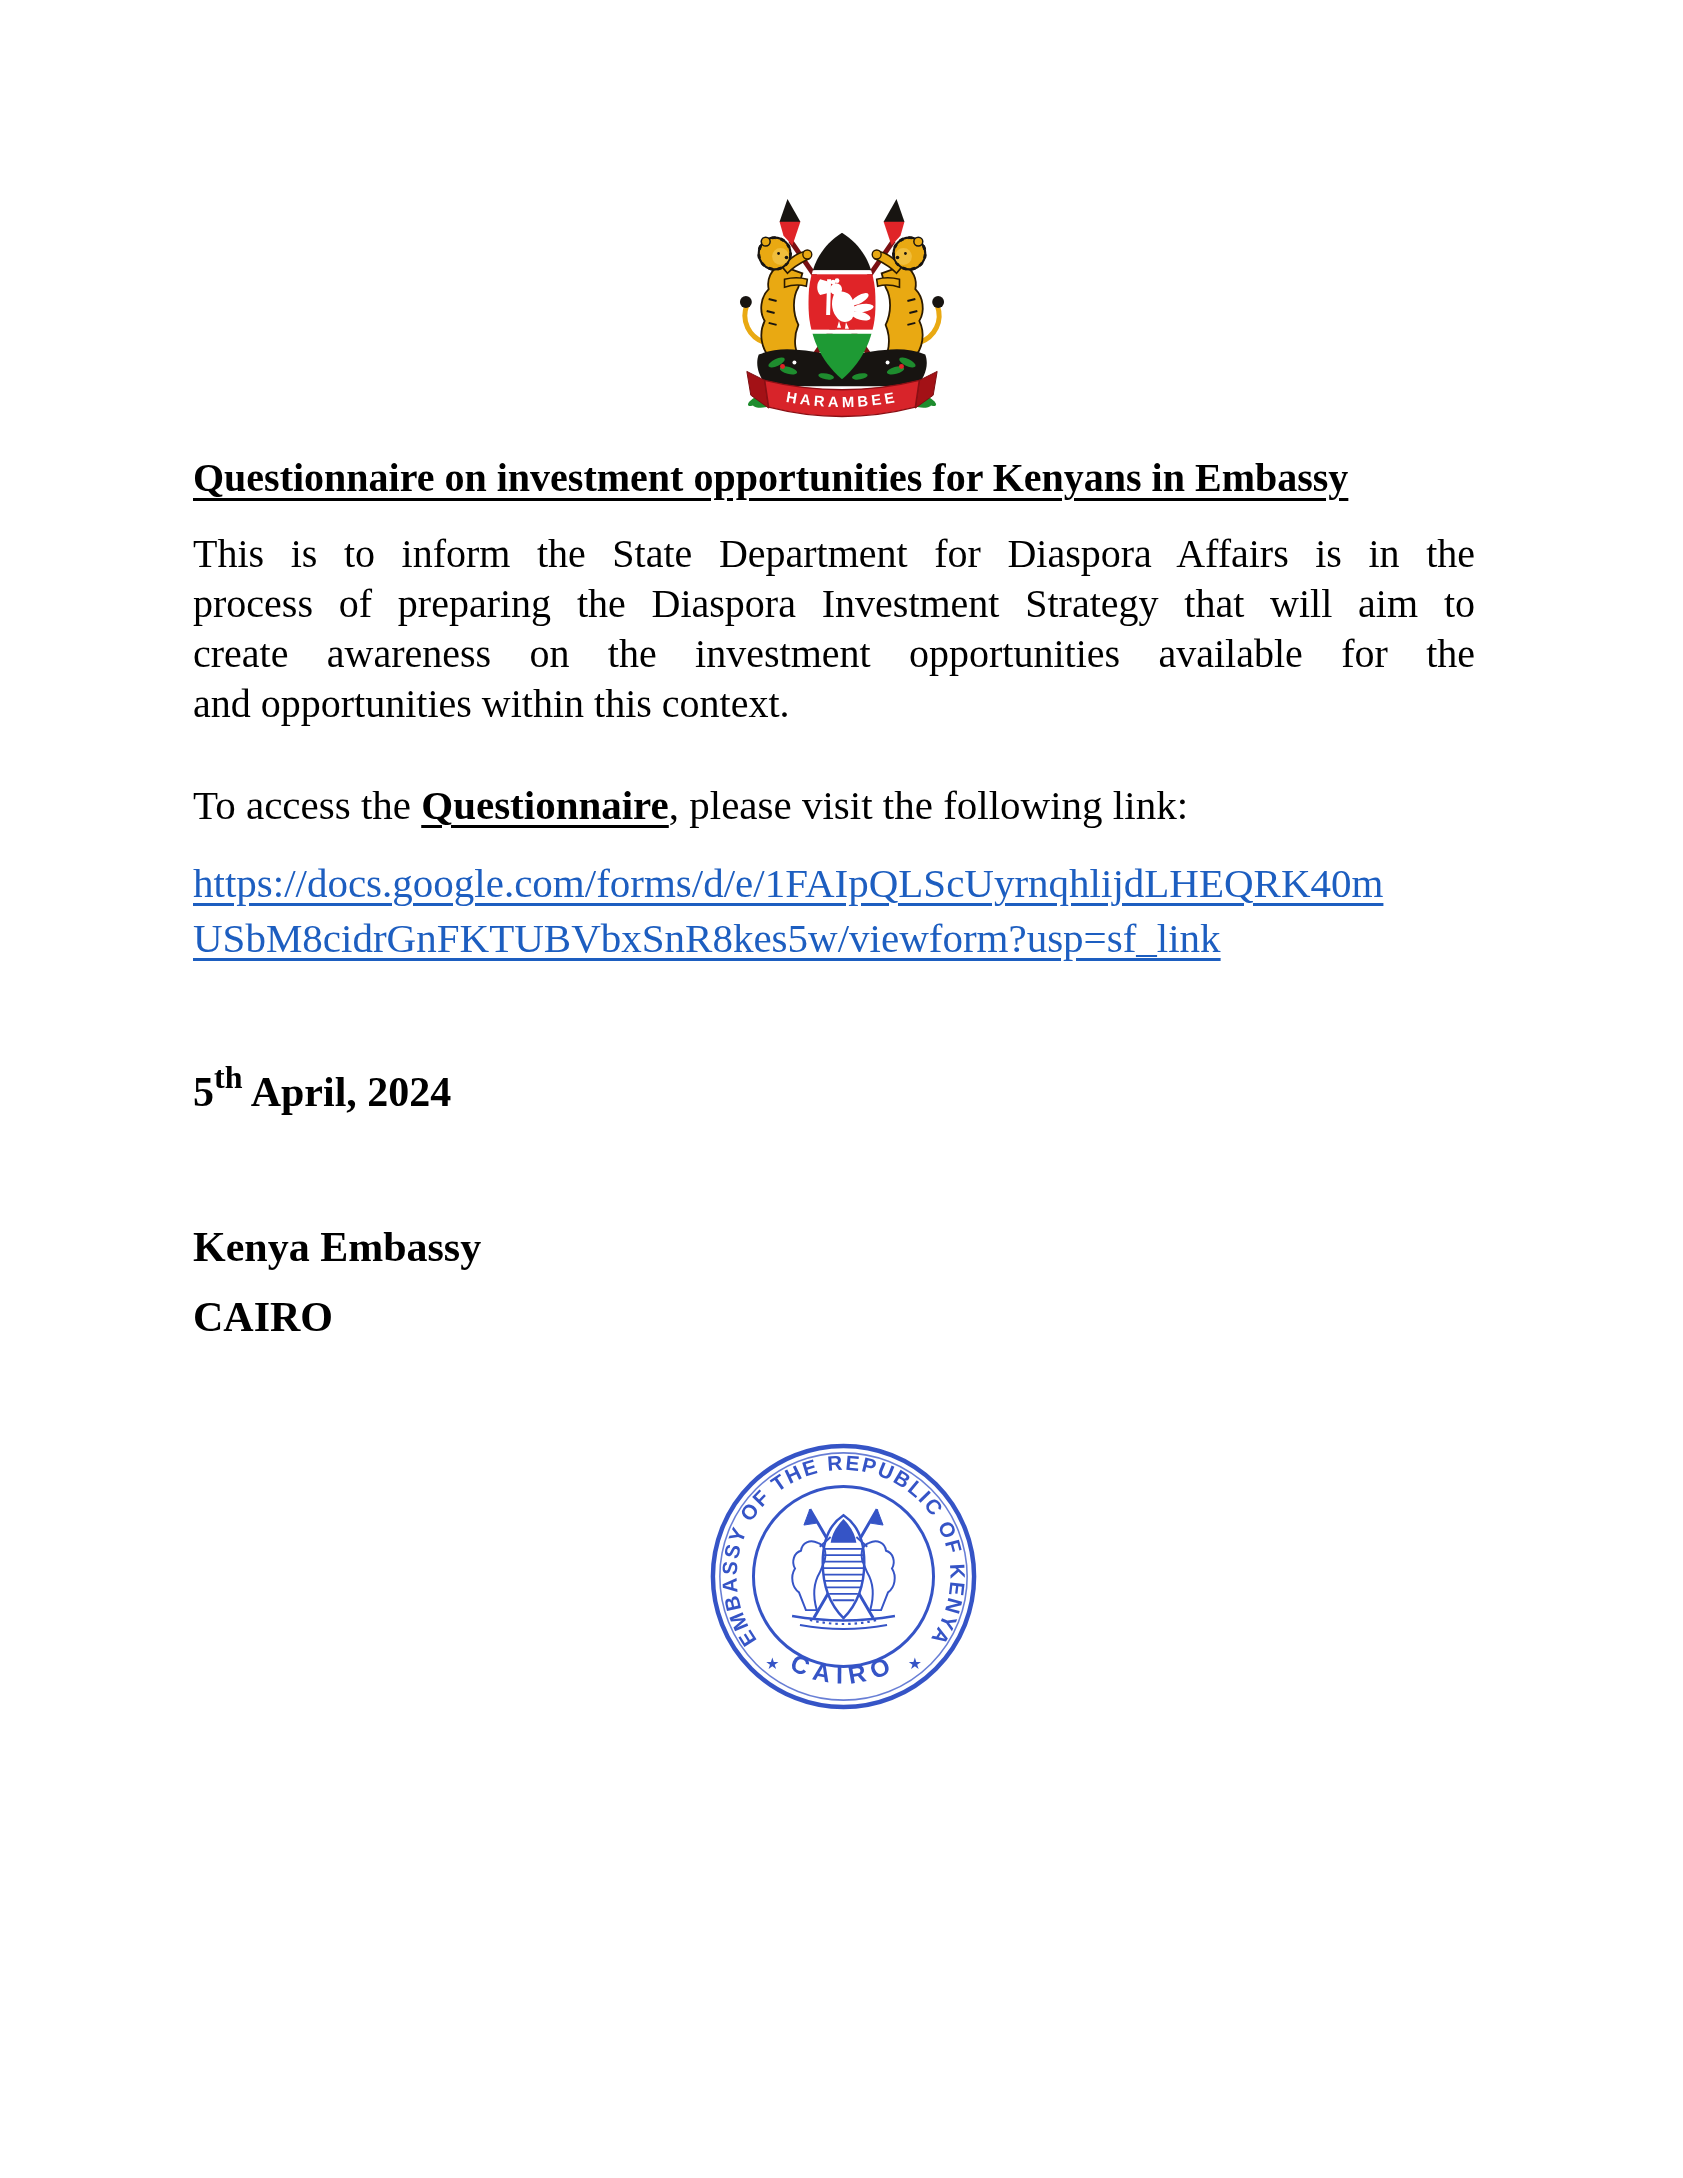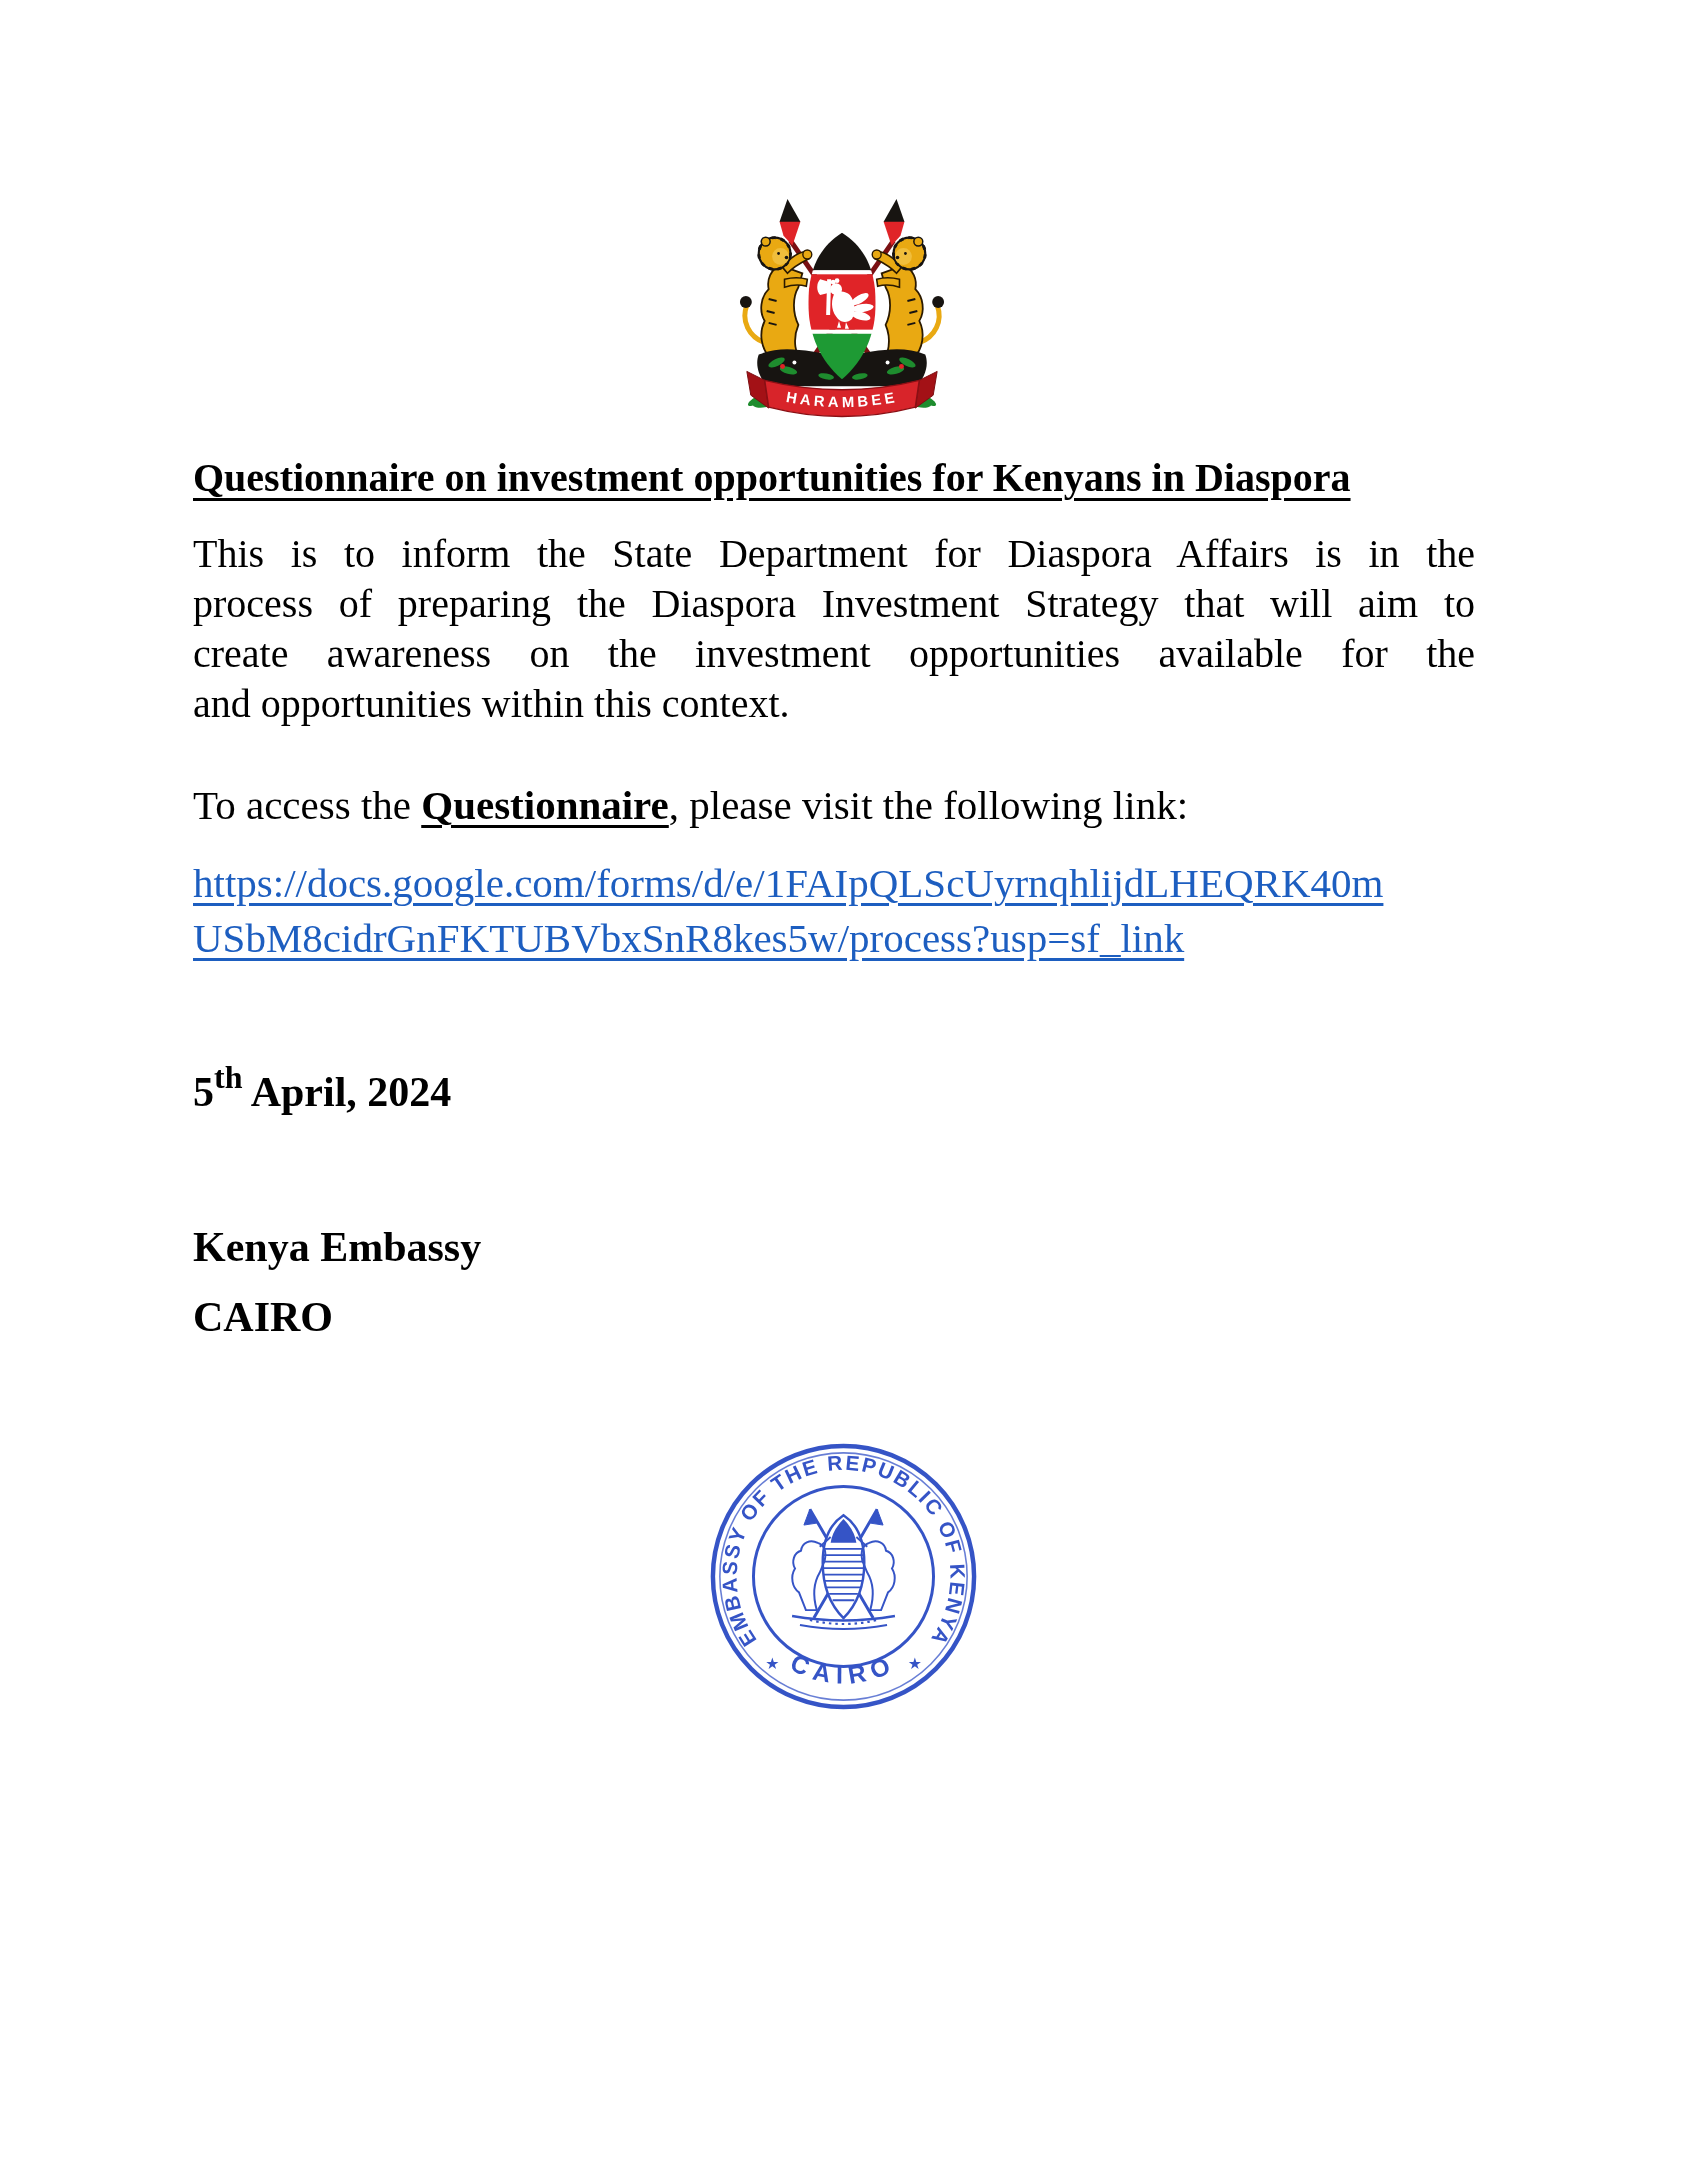--- a/index.html
+++ b/index.html
@@ -147,37 +147,37 @@
       <path d="M34,186 L16,177 L20,201 L38,214 Z" fill="#A31116" stroke="#7a0d11" stroke-width="1"></path>
       <path d="M190,186 L208,177 L204,201 L186,214 Z" fill="#A31116" stroke="#7a0d11" stroke-width="1"></path>
       <path d="M34,186 Q112,205 190,186 L186,213 Q112,232 38,213 Z" fill="#D8242A" stroke="#8a0f14" stroke-width="1.5"></path>
       <path id="mottoPath" d="M44,205 Q112,221 180,205" fill="none"></path>
       <text class="motto-text" fill="#ffffff">
         <textPath href="#mottoPath" startOffset="50%" text-anchor="middle">HARAMBEE</textPath>
       </text>
     </g>
   </svg>
 
-  <div class="doc-title">Questionnaire on investment opportunities for Kenyans in Diaspora</div>
+  <div class="doc-title">Questionnaire on investment opportunities for Kenyans in Embassy</div>
 
   <div class="para">
     <div class="jline">This is to inform the State Department for Diaspora Affairs is in the</div>
     <div class="jline">process of preparing the Diaspora Investment Strategy that will aim to</div>
     <div class="jline">create awareness on the investment opportunities available for the</div>
     <div class="jline">and opportunities within this context.</div>
   </div>
 
   <div class="access-line">
     <span>To access the </span><span class="access-emphasis">Questionnaire</span><span>, please visit the following link:</span>
   </div>
 
   <div class="link-block">
     <a href="#">
       <span>https://docs.google.com/forms/d/e/1FAIpQLScUyrnqhlijdLHEQRK40m</span>
-      <span>USbM8cidrGnFKTUBVbxSnR8kes5w/process?usp=sf_link</span>
+      <span>USbM8cidrGnFKTUBVbxSnR8kes5w/viewform?usp=sf_link</span>
     </a>
   </div>
 
   <div class="date-line">
     <span>5</span><sup>th</sup><span> April, 2024</span>
   </div>
 
   <div class="sig-org">Kenya Embassy</div>
   <div class="sig-city">CAIRO</div>
 

